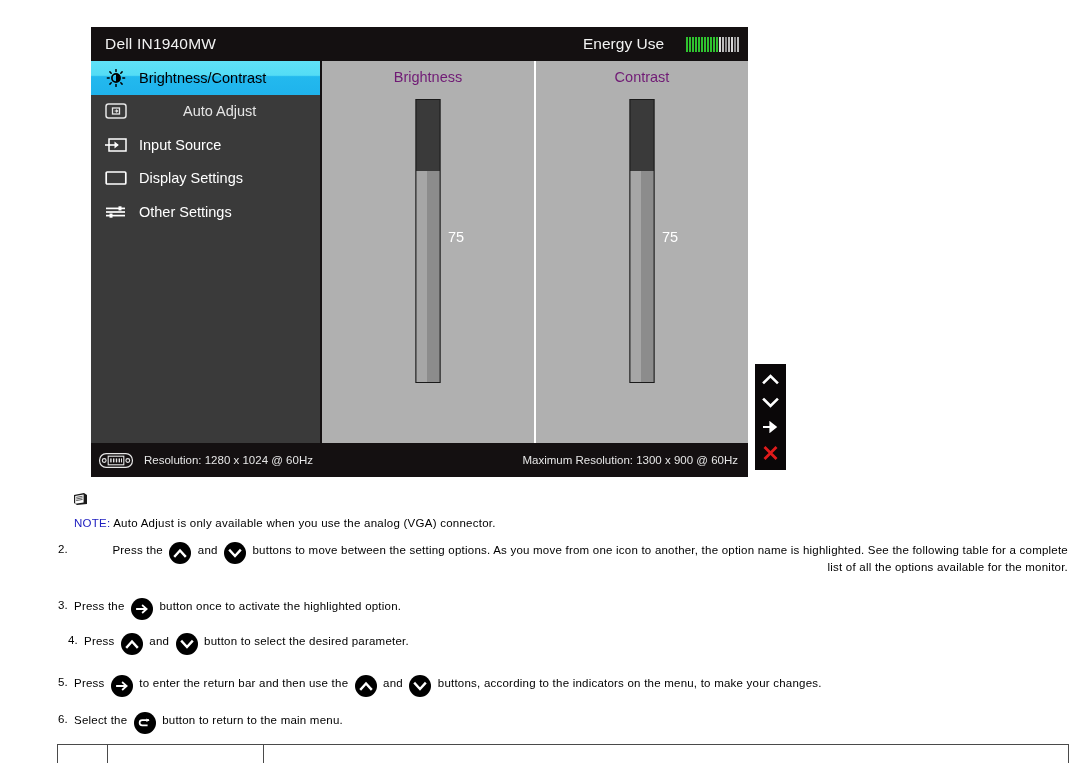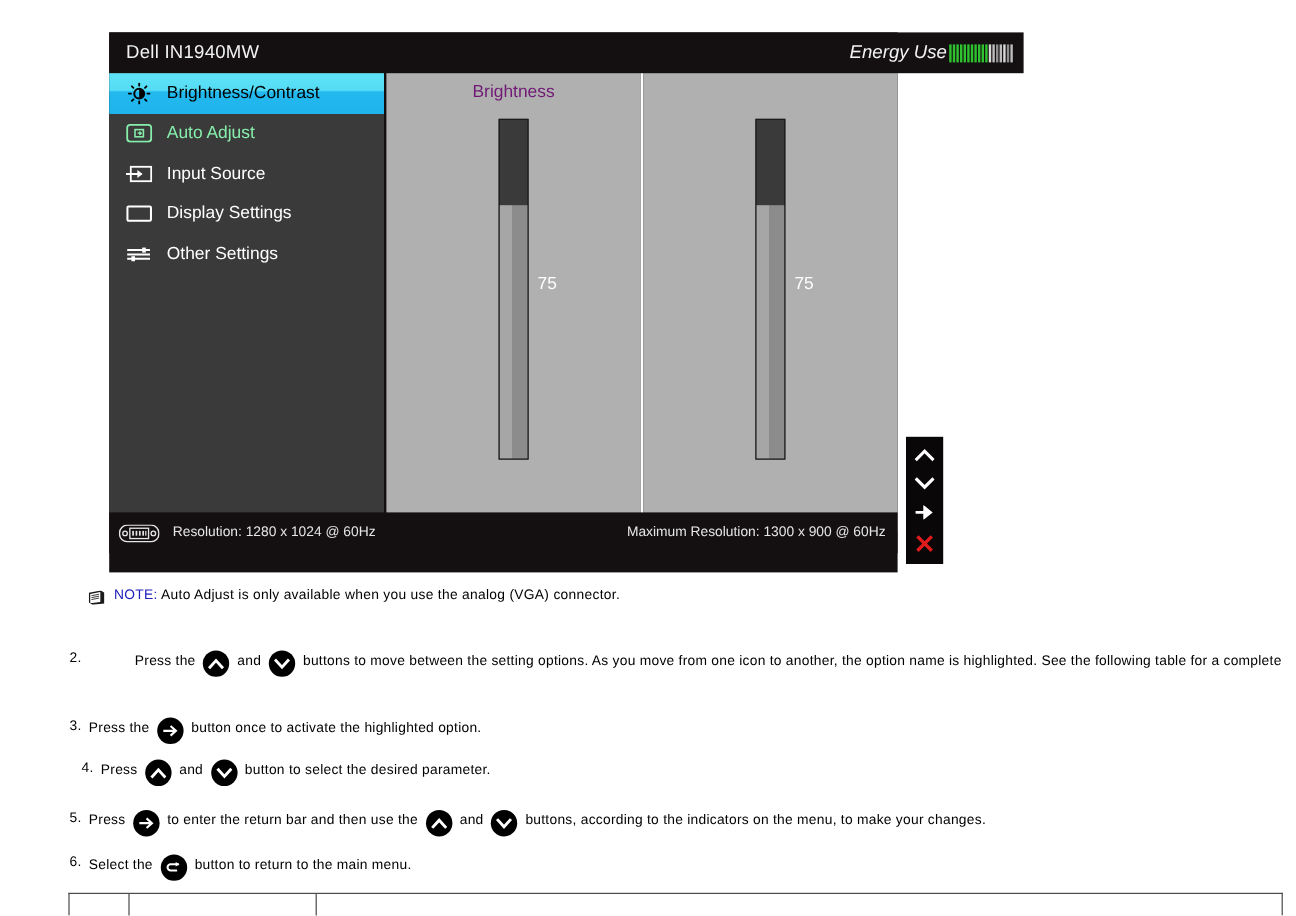--- a/index.html
+++ b/index.html
@@ -23,39 +23,38 @@
     width: 657px;
     height: 450px;
     background: #141011;
     box-sizing: border-box;
   }
 
   
   #osd-titlebar {
     position: absolute;
     left: 0; top: 0;
-    width: 762px;
+    width: 657px;
     height: 34px;
     background: #141011;
     display: flex;
     align-items: center;
     justify-content: space-between;
     padding: 0 9px 0 14px;
     box-sizing: border-box;
   }
   #osd-title {
     color: #f2f2f2;
     font-size: 15.5px;
     letter-spacing: .2px;
   }
   #energy-wrap {
     display: flex;
     align-items: center;
-    gap: 2px;
-    font-style: italic;
+    gap: 22px;
   }
   #energy-label {
     color: #f2f2f2;
     font-size: 15.5px;
   }
   #energy-meter {
     display: flex;
     align-items: flex-end;
     gap: 1px;
     height: 15px;
@@ -92,21 +91,21 @@
     padding-left: 12px;
     box-sizing: border-box;
     color: #ffffff;
     font-size: 14.5px;
   }
   .menu-item.selected {
     background: linear-gradient(to bottom, #5fe2f7 0%, #54dcf5 42%, #23b9ee 46%, #1fb3ec 100%);
     color: #000000;
     width: 229px;
   }
-  .menu-item.disabled { color: #86efac; }
+  .menu-item.disabled { color: #e5e5e5; gap: 44px; }
   .mi-icon {
     width: 26px;
     height: 20px;
     margin-right: 10px;
     flex: 0 0 26px;
     display: flex;
     align-items: center;
     justify-content: center;
   }
   .mi-label { white-space: nowrap; }
@@ -157,21 +156,21 @@
     top: 168px;
     left: 50%;
     margin-left: 20px;
     color: #ffffff;
     font-size: 14.5px;
   }
 
   
   #osd-statusbar {
     position: absolute;
-    left: 0; top: 400px;
+    left: 0; top: 416px;
     width: 657px;
     height: 34px;
     background: #141011;
     display: flex;
     align-items: center;
     box-sizing: border-box;
     padding: 0 10px 0 8px;
     justify-content: flex-end;
   }
   #connector-icon { margin-right: 11px; flex: 0 0 auto; display:flex; }
@@ -203,20 +202,21 @@
   .arrow-btn { display: flex; align-items: center; justify-content: center; }
 
   
   #note-row {
     position: absolute;
     left: 74px;
     top: 490px;
     display: flex;
     align-items: flex-start;
     gap: 8px;
+    flex-direction: column;
   }
   #note-icon { flex: 0 0 auto; margin-top: 1px; }
   #note-text {
     font-size: 11.5px;
     color: #000000;
     letter-spacing: .25px;
   }
   #note-label { color: #2020c0; }
 
   
@@ -379,20 +379,21 @@
       <div class="panel-title">Brightness</div>
       <div class="slider-track">
         <div class="slider-fill" id="fill-brightness" style="height: 75%;"></div>
       </div>
       <div class="slider-value">75</div>
     </div>
 
     <div class="panel-sep"></div>
 
     <div class="slider-panel" id="panel-contrast">
+      <div class="panel-title">Contrast</div>
       <div class="slider-track">
         <div class="slider-fill" id="fill-contrast" style="height: 75%;"></div>
       </div>
       <div class="slider-value">75</div>
     </div>
   </div>
 
   <div id="osd-statusbar">
     <span id="connector-icon">
       <svg width="34" height="15" viewBox="0 0 34 15">
@@ -457,20 +458,21 @@
             <path d="M2 10 L7 4.5 L12 10" fill="none" stroke="#ffffff" stroke-width="2.4" stroke-linecap="square"></path>
           </svg>
       </span>
       <span>and</span>
       <span class="btn-glyph">
         <svg width="14" height="14" viewBox="0 0 14 14">
             <path d="M2 4.5 L7 10 L12 4.5" fill="none" stroke="#ffffff" stroke-width="2.4" stroke-linecap="square"></path>
           </svg>
       </span>
       <span>buttons to move between the setting options. As you move from one icon to another, the option name is highlighted. See the following table for a complete</span>
+      <div>list of all the options available for the monitor.</div>
     </div>
   </div>
 
   <div class="step" id="step3">
     <span class="step-num">3.</span>
     <div class="step-body">
       <span>Press the</span>
       <span class="btn-glyph">
         <svg width="14" height="14" viewBox="0 0 14 14">
             <path d="M2 7 L11 7 M7.8 3.6 L11.6 7 L7.8 10.4" fill="none" stroke="#ffffff" stroke-width="1.8" stroke-linecap="square"></path>

